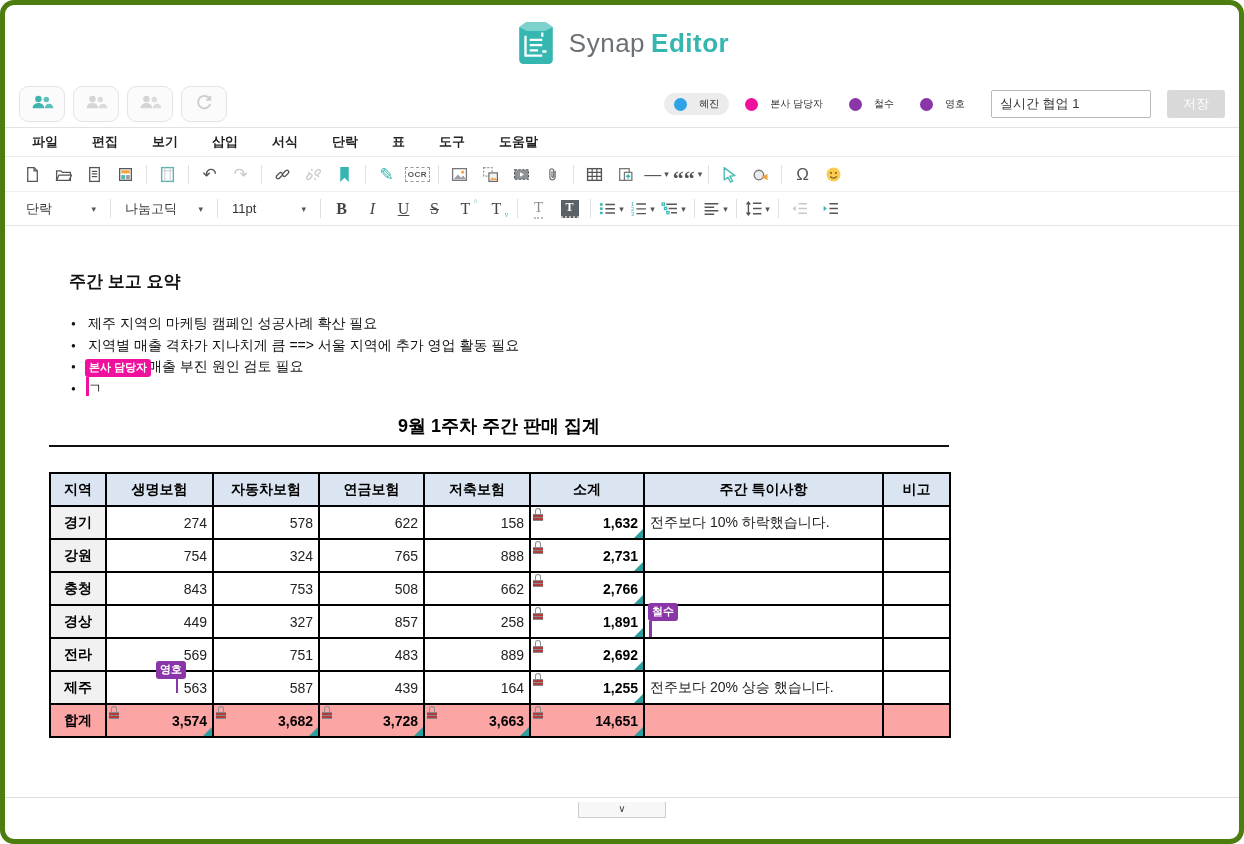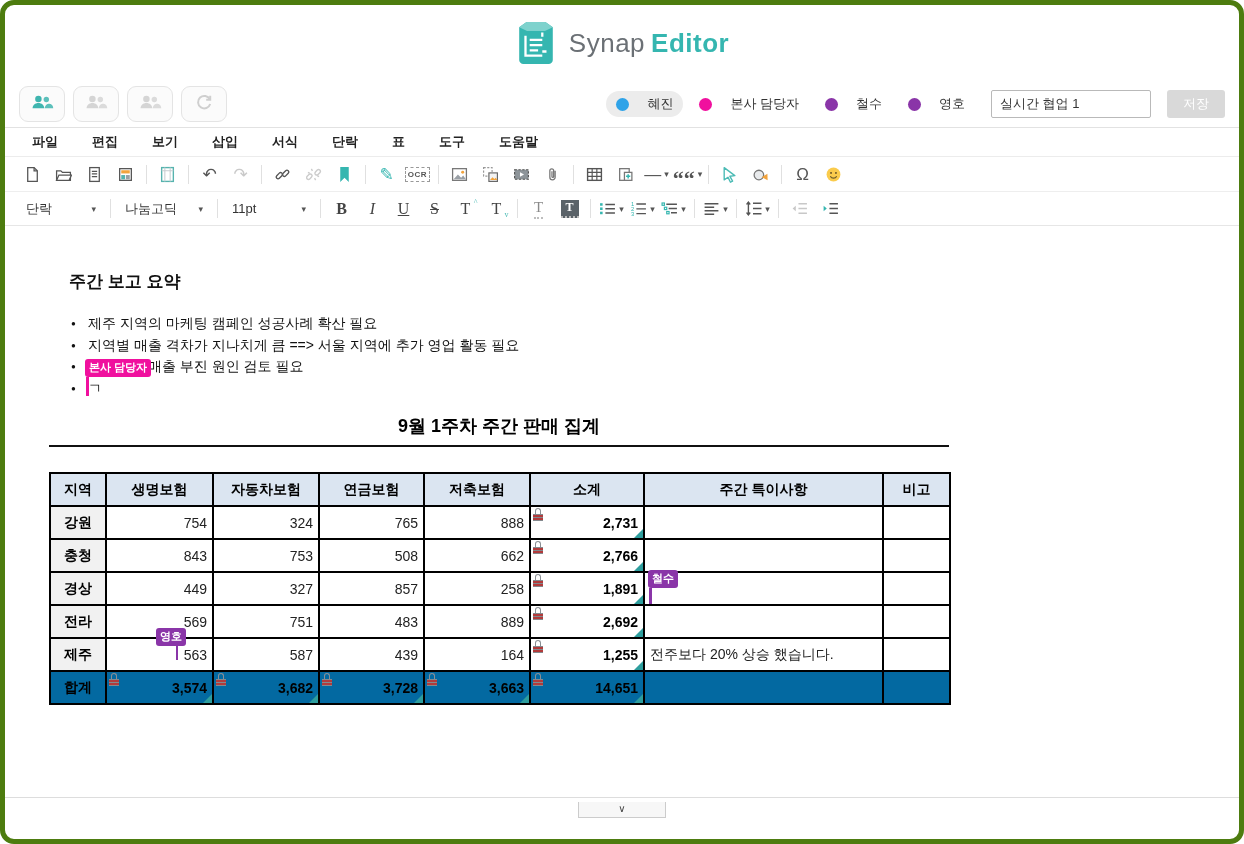--- a/index.html
+++ b/index.html
@@ -13,21 +13,21 @@
   .logo-mark { width:42px; height:46px; }
   .logo-text { font-size:26px; letter-spacing:.5px; }
   .logo-gray { color:#6b7075; font-weight:400; }
   .logo-accent { color:#35b6b0; font-weight:700; margin-left:6px; }
 
   
   .collab-bar { height:46px; display:flex; align-items:center; padding:0 14px; gap:8px; }
   .collab-btn { width:46px; height:36px; border:1px solid #e4e4e4; border-radius:9px;
                 background:#fbfbfb; display:flex; align-items:center; justify-content:center; }
   .collab-right { margin-left:auto; display:flex; align-items:center; gap:16px; }
-  .user-chip { display:flex; align-items:center; gap:18px; font-size:13px; color:#333;
+  .user-chip { display:flex; align-items:center; gap:12px; font-size:10px; color:#333;
                padding:4px 10px; border-radius:13px; }
   .user-chip.highlighted { background:#ececec; }
   .user-dot { width:13px; height:13px; border-radius:50%; }
   .doc-title-input { width:160px; height:28px; border:1px solid #b9b9b9; border-radius:2px;
                      padding:0 8px; font-size:13px; color:#333; font-family:inherit; }
   .save-btn { background:#d9d9d9; color:#fff; font-size:13px; border:none; border-radius:3px;
               height:28px; padding:0 16px; font-family:inherit; }
 
   
   .menubar { height:30px; border-top:1px solid #e2e2e2; border-bottom:1px solid #ececec;
@@ -76,21 +76,21 @@
   .table-title-wrap { width:900px; border-bottom:2px solid #111; padding-bottom:7px; margin-top:15px; }
   .table-title { text-align:center; font-size:18px; font-weight:700; color:#000; }
 
   table.sales { border-collapse:collapse; margin-top:25px; table-layout:fixed; width:900px; }
   .sales th, .sales td { border:2px solid #000; height:33px; font-size:14px; position:relative;
                          overflow:visible; padding:0 5px; }
   .sales thead th { background:#dbe5f1; font-weight:700; text-align:center; color:#000; }
   .sales th.region { background:#f1f1f1; font-weight:700; text-align:center; color:#000; }
   .sales td.num { text-align:right; color:#222; }
   .sales td.subtotal { font-weight:700; color:#000; }
-  .sales tr.total th.region, .sales tr.total td { background:#0369a1; }
+  .sales tr.total th.region, .sales tr.total td { background:#fca5a5; }
   .sales tr.total td.num { font-weight:700; color:#000; }
   .sales td.note { text-align:left; color:#222; }
 
   .lock { position:absolute; top:1px; left:2px; width:10px; height:13px; }
   .lock-shackle { position:absolute; top:0; left:2px; width:6px; height:7px;
                   border:1.5px solid #8a8f94; border-bottom:none; border-radius:3px 3px 0 0; }
   .lock-body { position:absolute; bottom:0; left:0; width:10px; height:7.5px;
                background:repeating-linear-gradient(180deg,#84898e 0 1.4px,#b23b3b 1.4px 2.8px); }
   .corner { position:absolute; right:0; bottom:0; width:0; height:0;
             border-left:9px solid transparent; border-bottom:9px solid #2e9e9e; }
@@ -538,20 +538,33 @@
             <th>자동차보험</th>
             <th>연금보험</th>
             <th>저축보험</th>
             <th>소계</th>
             <th>주간 특이사항</th>
             <th>비고</th>
           </tr>
         </thead>
         <tbody>
           <tr>
+            <th class="region">경기</th>
+            <td class="num"><span>274</span></td>
+            <td class="num"><span>578</span></td>
+            <td class="num"><span>622</span></td>
+            <td class="num"><span>158</span></td>
+            <td class="num subtotal"><span>1,632</span><span class="lock">
+                <span class="lock-shackle"></span>
+                <span class="lock-body"></span>
+              </span><span class="corner"></span></td>
+            <td class="note"><span>전주보다 10% 하락했습니다.</span></td>
+            <td class="remark"></td>
+          </tr>
+          <tr>
             <th class="region">강원</th>
             <td class="num"><span>754</span></td>
             <td class="num"><span>324</span></td>
             <td class="num"><span>765</span></td>
             <td class="num"><span>888</span></td>
             <td class="num subtotal"><span>2,731</span><span class="lock">
                 <span class="lock-shackle"></span>
                 <span class="lock-body"></span>
               </span><span class="corner"></span></td>
             <td class="note"><span></span></td>

